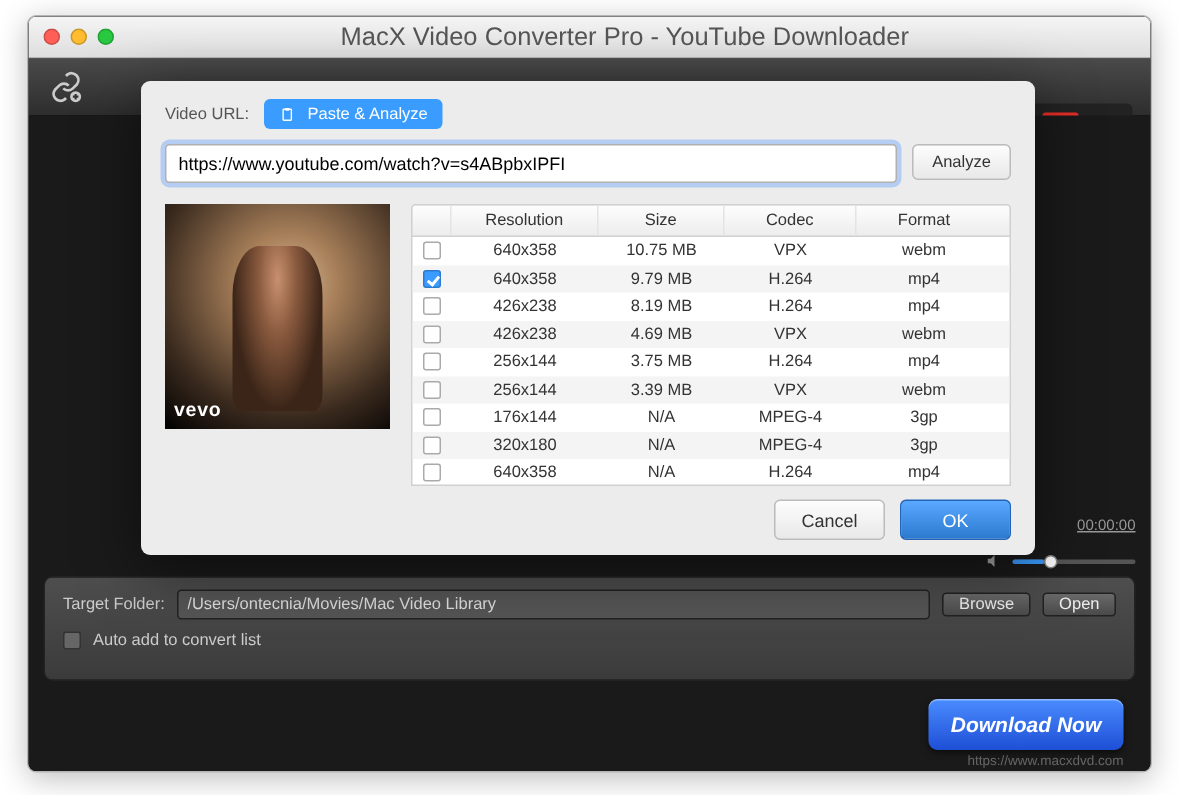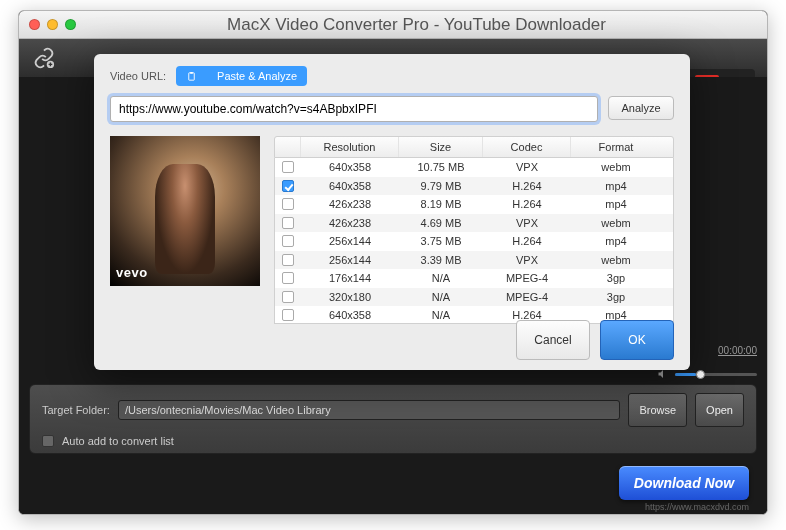--- a/index.html
+++ b/index.html
@@ -21,30 +21,30 @@
 .blackarea { position: absolute; top: 66px; left: 0; right: 0; bottom: 0; background: #1a1a1a; }
 .playerbar { position: absolute; right: 10px; top: 268px; width: 80px; height: 16px; color: #999; font-size: 10px; text-align: right; text-decoration: underline; }
 .volbar { position: absolute; right: 10px; top: 290px; width: 100px; height: 14px; display: flex; align-items: center; gap: 6px; }
 .volrail { flex:1; height: 3px; background: #555; border-radius: 2px; position: relative; }
 .volfill { position: absolute; left: 0; top: 0; bottom: 0; width: 25%; background: #3a9cff; border-radius: 2px; }
 .volthumb { position:absolute; left:25%; top:-3px; width:9px; height:9px; border-radius:50%; background:#fff; border:1px solid #888;}
 
 .bottomstrip { position: absolute; left: 10px; right: 10px; bottom: 60px; height: 70px; background: linear-gradient(#4e4e4e,#3b3b3b); border: 1px solid #222; border-radius: 6px; padding: 8px 12px; color: #ccc; font-size: 11px; }
 .bottomstrip .row { display: flex; align-items: center; gap: 8px; margin-bottom: 8px; }
 .bottomstrip input[type=text] { flex:1; height: 20px; background: #555; border:1px solid #222; border-radius: 3px; color:#ddd; font-size:11px; padding:0 6px; }
-.btn-s { height: 34px; padding: 0 10px; background: linear-gradient(#6a6a6a,#4a4a4a); border:1px solid #222; border-radius:3px; color:#eee; font-size:11px; cursor:pointer;text-align:center; }
+.btn-s { height: 16px; padding: 0 10px; background: linear-gradient(#6a6a6a,#4a4a4a); border:1px solid #222; border-radius:3px; color:#eee; font-size:11px; cursor:pointer;text-align:center; }
 .chk { width:12px; height:12px; background:#666; border:1px solid #333; border-radius:2px; display:inline-block; }
 
 .dlnow { position: absolute; right: 18px; bottom: 14px; width: 130px; height: 34px; background: linear-gradient(#4a8cff,#1e4fd6); border-radius: 6px; color:#fff; font-weight:bold; font-style:italic; font-size:14px; display:flex; align-items:center; justify-content:center; box-shadow: inset 0 1px 0 rgba(255,255,255,0.4), 0 2px 4px rgba(0,0,0,0.5); cursor:pointer; }
 .footurl { position:absolute; right:18px; bottom:2px; font-size:9px; color:#666; }
 
 
 .modal { position:absolute; left:94px; top:54px; width:596px; height:316px; background:#ececec; border-radius:6px; box-shadow: 0 10px 40px rgba(0,0,0,0.5); padding: 12px 16px; }
 .urlrow { display:flex; align-items:center; gap:10px; font-size:11px; color:#555; margin-bottom:10px; }
-.paste-btn { height:20px; background:#3a9cff; border-radius:4px; color:#fff; font-size:11px; padding:0 10px; display:flex; align-items:center; gap:20px; cursor:pointer; }
+.paste-btn { height:20px; background:#3a9cff; border-radius:4px; color:#fff; font-size:11px; padding:0 10px; display:flex; align-items:center; gap:8px; cursor:pointer; }
 .urlinput-row { display:flex; gap:10px; margin-bottom:14px; }
 .urlinput { flex:1; height:26px; border:1px solid #b0b0b0; background:#fff; border-radius:3px; font-size:12px; padding:0 8px; box-shadow: 0 0 0 3px rgba(80,150,255,0.35); }
 .analyze-btn { width:66px; height:24px; background: linear-gradient(#fdfdfd,#e8e8e8); border:1px solid #bbb; border-radius:4px; font-size:11px; color:#333; cursor:pointer; }
 
 .content { display:flex; gap:14px; }
 .thumb { width:150px; height:150px; background:#000; position:relative; overflow:hidden; }
 .thumb .scene { position:absolute; inset:0; background: radial-gradient(circle at 55% 35%, #d4b896 0%, #a8805a 25%, #3a2a1e 70%, #000 100%); }
 .thumb .vevo { position:absolute; left:6px; bottom:6px; color:#fff; font-size:13px; font-weight:bold; letter-spacing:0.5px; }
 .thumb .person { position:absolute; left:45px; top:28px; width:60px; height:110px; background: radial-gradient(ellipse at 50% 20%, #c89070 0%, #8a5a3e 30%, #3b2518 70%); border-radius: 30% 30% 10% 10%; }
 
@@ -57,21 +57,21 @@
 .trow:nth-child(even) { background:#f4f4f4; }
 .trow.sel { background:#f4f4f4; }
 .trow > div { text-align:center; padding: 2px 0; }
 .col-chk { width:26px; display:flex; align-items:center; justify-content:center; }
 .col-res { width:98px; } .col-size { width:84px; } .col-codec { width:88px; } .col-fmt { width:90px; }
 .cbox { width:12px; height:12px; border:1px solid #aaa; border-radius:2px; background:#fff; display:inline-block; position:relative; }
 .cbox.checked { background:#3a9cff; border-color:#2a7ad0; }
 .cbox.checked::after { content:""; position:absolute; left:2px; top:3px; width:6px; height:3px; border-left:2px solid #fff; border-bottom:2px solid #fff; transform:rotate(-50deg); }
 
 .modal-footer { position:absolute; right:16px; bottom:10px; display:flex; gap:10px; }
-.mbtn { width:74px; height:40px; border-radius:4px; font-size:12px; border:1px solid #bbb; cursor:pointer; }
+.mbtn { width:74px; height:27px; border-radius:4px; font-size:12px; border:1px solid #bbb; cursor:pointer; }
 .mbtn.cancel { background:linear-gradient(#fdfdfd,#e8e8e8); color:#333; }
 .mbtn.ok { background:linear-gradient(#5aa8ff,#2a7ad0); color:#fff; border-color:#2363b8; }
 </style>
 </head>
 <body>
 
 <div class="winframe">
   <div class="titlebar">
     <div class="traffic">
       <div class="dot r"></div>

